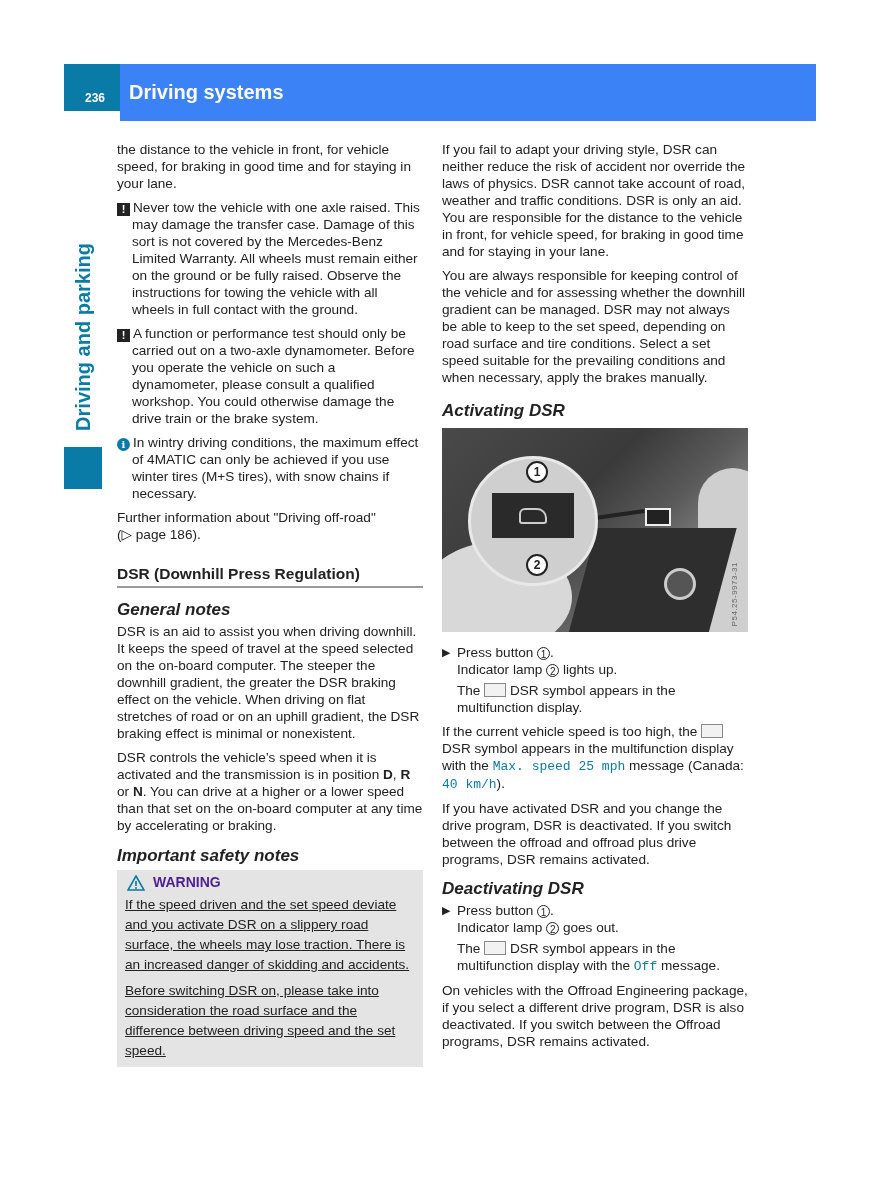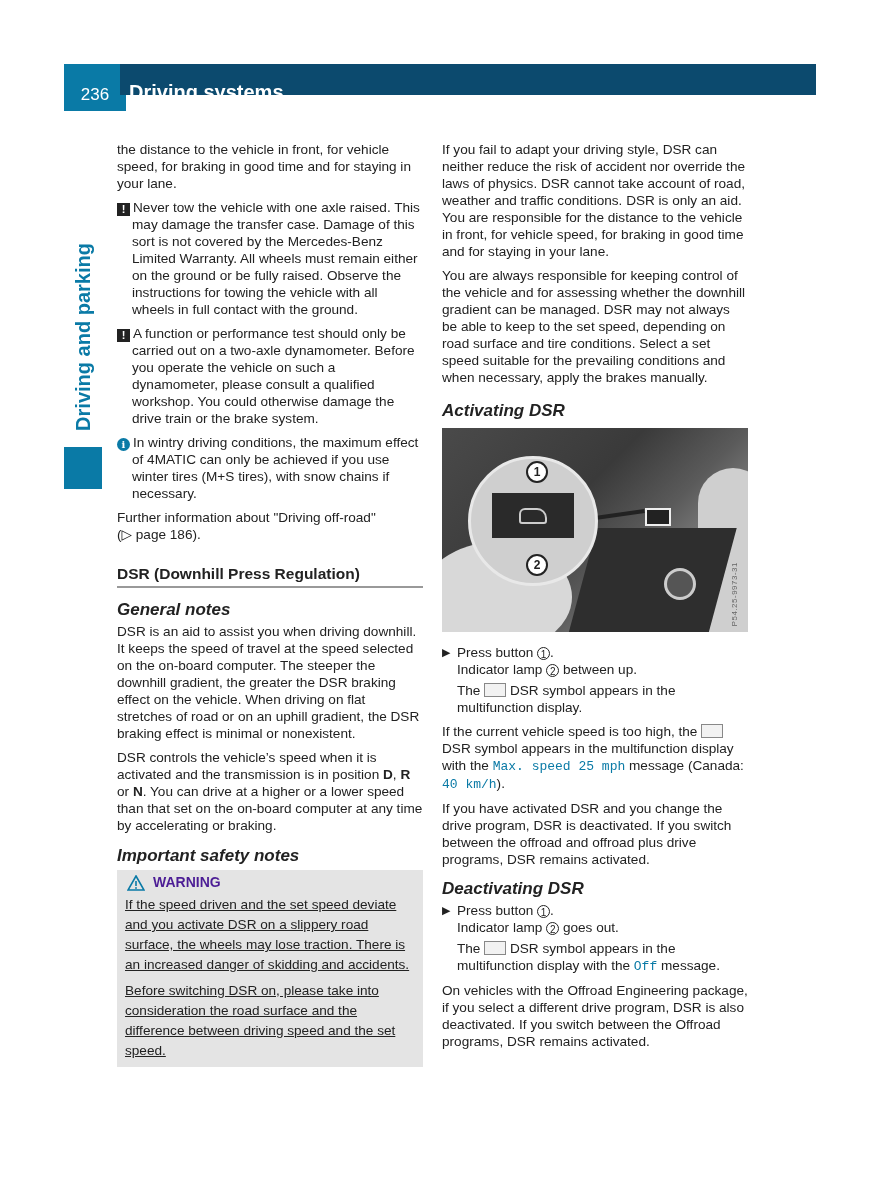--- a/index.html
+++ b/index.html
@@ -1,23 +1,23 @@
 <!DOCTYPE html>
 <html><head>
 <meta charset="utf-8">
 <style>
   html, body { margin: 0; padding: 0; background: #ffffff; }
   body { width: 884px; height: 1200px; position: relative; overflow: hidden;
          font-family: "Liberation Sans", sans-serif; color: #222; }
   .header { position: absolute; left: 64px; top: 64px; width: 756px; height: 47px; }
   .hdr-num { position: absolute; left: 0; top: 0; width: 62px; height: 47px; background: #0a7aa6;
-             color: #fff; font-weight: normal; font-size: 17px; display: flex; align-items: flex-end;
+             color: #fff; font-weight: bold; font-size: 12px; display: flex; align-items: flex-end;
              justify-content: center; padding-bottom: 0; box-sizing: border-box; }
   .hdr-num span { display: block; padding-bottom: 6px; }
-  .hdr-title { position: absolute; left: 56px; top: 0; right: 4px; height: 31px; background: #0c4a6e;
+  .hdr-title { position: absolute; left: 56px; top: 0; right: 4px; height: 57px; background: #3b82f6;
                color: #fff; font-weight: bold; font-size: 20px; box-sizing: border-box; padding-left: 9px; }
   .hdr-title span { display: block; padding-top: 17px; }
   .side-label { position: absolute; left: 64px; top: 232px; width: 38px; height: 210px; }
   .side-label span { position: absolute; left: 50%; top: 50%; transform: translate(-50%, -50%) rotate(-90deg);
                      white-space: nowrap; color: #0a7aa6; font-weight: bold; font-size: 20px; }
   .side-tab { position: absolute; left: 64px; top: 447px; width: 38px; height: 42px; background: #0a7aa6; }
 
   .col { position: absolute; font-size: 13.6px; line-height: 17px; }
   .col-left { left: 117px; top: 141px; width: 306px; }
   .col-right { left: 442px; top: 141px; width: 306px; }
@@ -137,21 +137,21 @@
     <div class="mag-panel"></div>
     <div class="mag-ico"></div>
     <div class="c1">1</div>
     <div class="c2">2</div>
     <div class="code">P54.25-9973-31</div>
   </div>
 
   <div class="step">
     <span class="tri">▶</span>
     <span>Press button </span><span class="circ">1</span><span>.</span><br>
-    <span>Indicator lamp </span><span class="circ">2</span><span> between up.</span>
+    <span>Indicator lamp </span><span class="circ">2</span><span> lights up.</span>
     <p style="margin-top:4px"><span>The </span><span class="sym"></span><span> DSR symbol appears in the multifunction display.</span></p>
   </div>
 
   <p><span>If the current vehicle speed is too high, the </span><span class="sym"></span><span> DSR symbol appears in the multifunction display with the </span><span class="mono">Max. speed 25 mph</span><span> message (Canada: </span><span class="mono">40 km/h</span><span>).</span></p>
   <p>If you have activated DSR and you change the drive program, DSR is deactivated. If you switch between the offroad and offroad plus drive programs, DSR remains activated.</p>
 
   <div class="h3" style="margin-top:12px">Deactivating DSR</div>
   <div class="step">
     <span class="tri">▶</span>
     <span>Press button </span><span class="circ">1</span><span>.</span><br>

